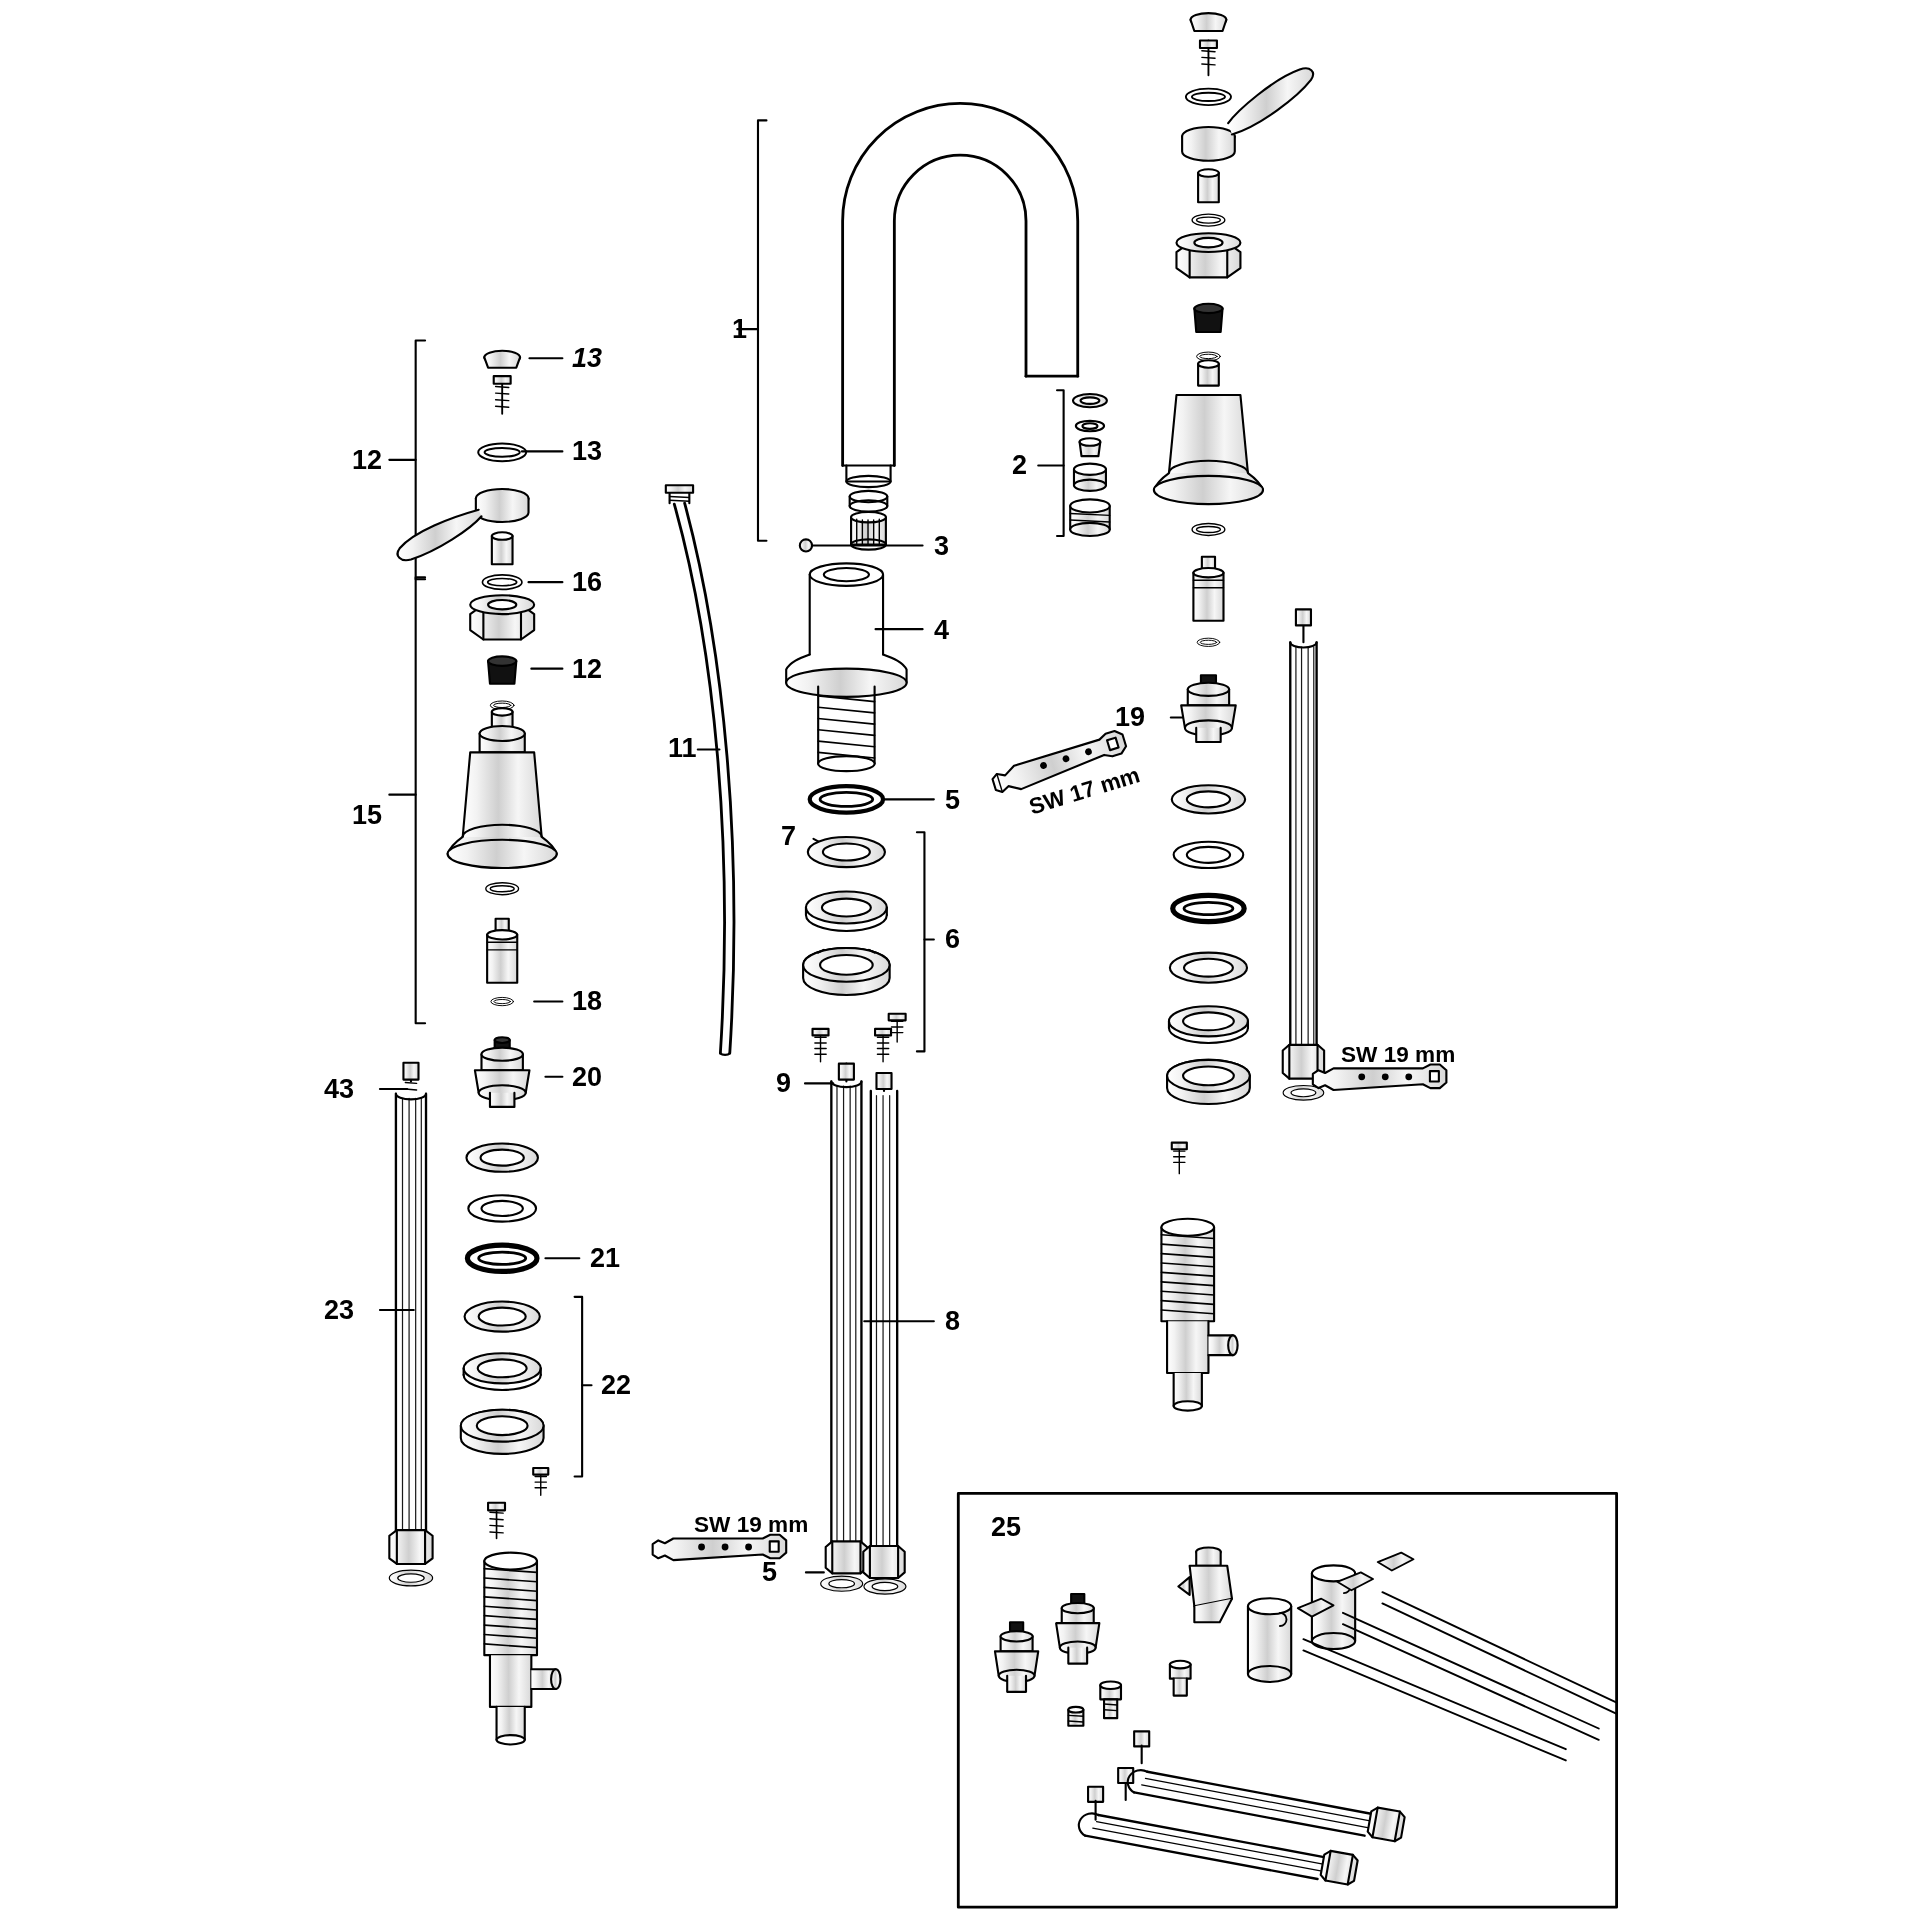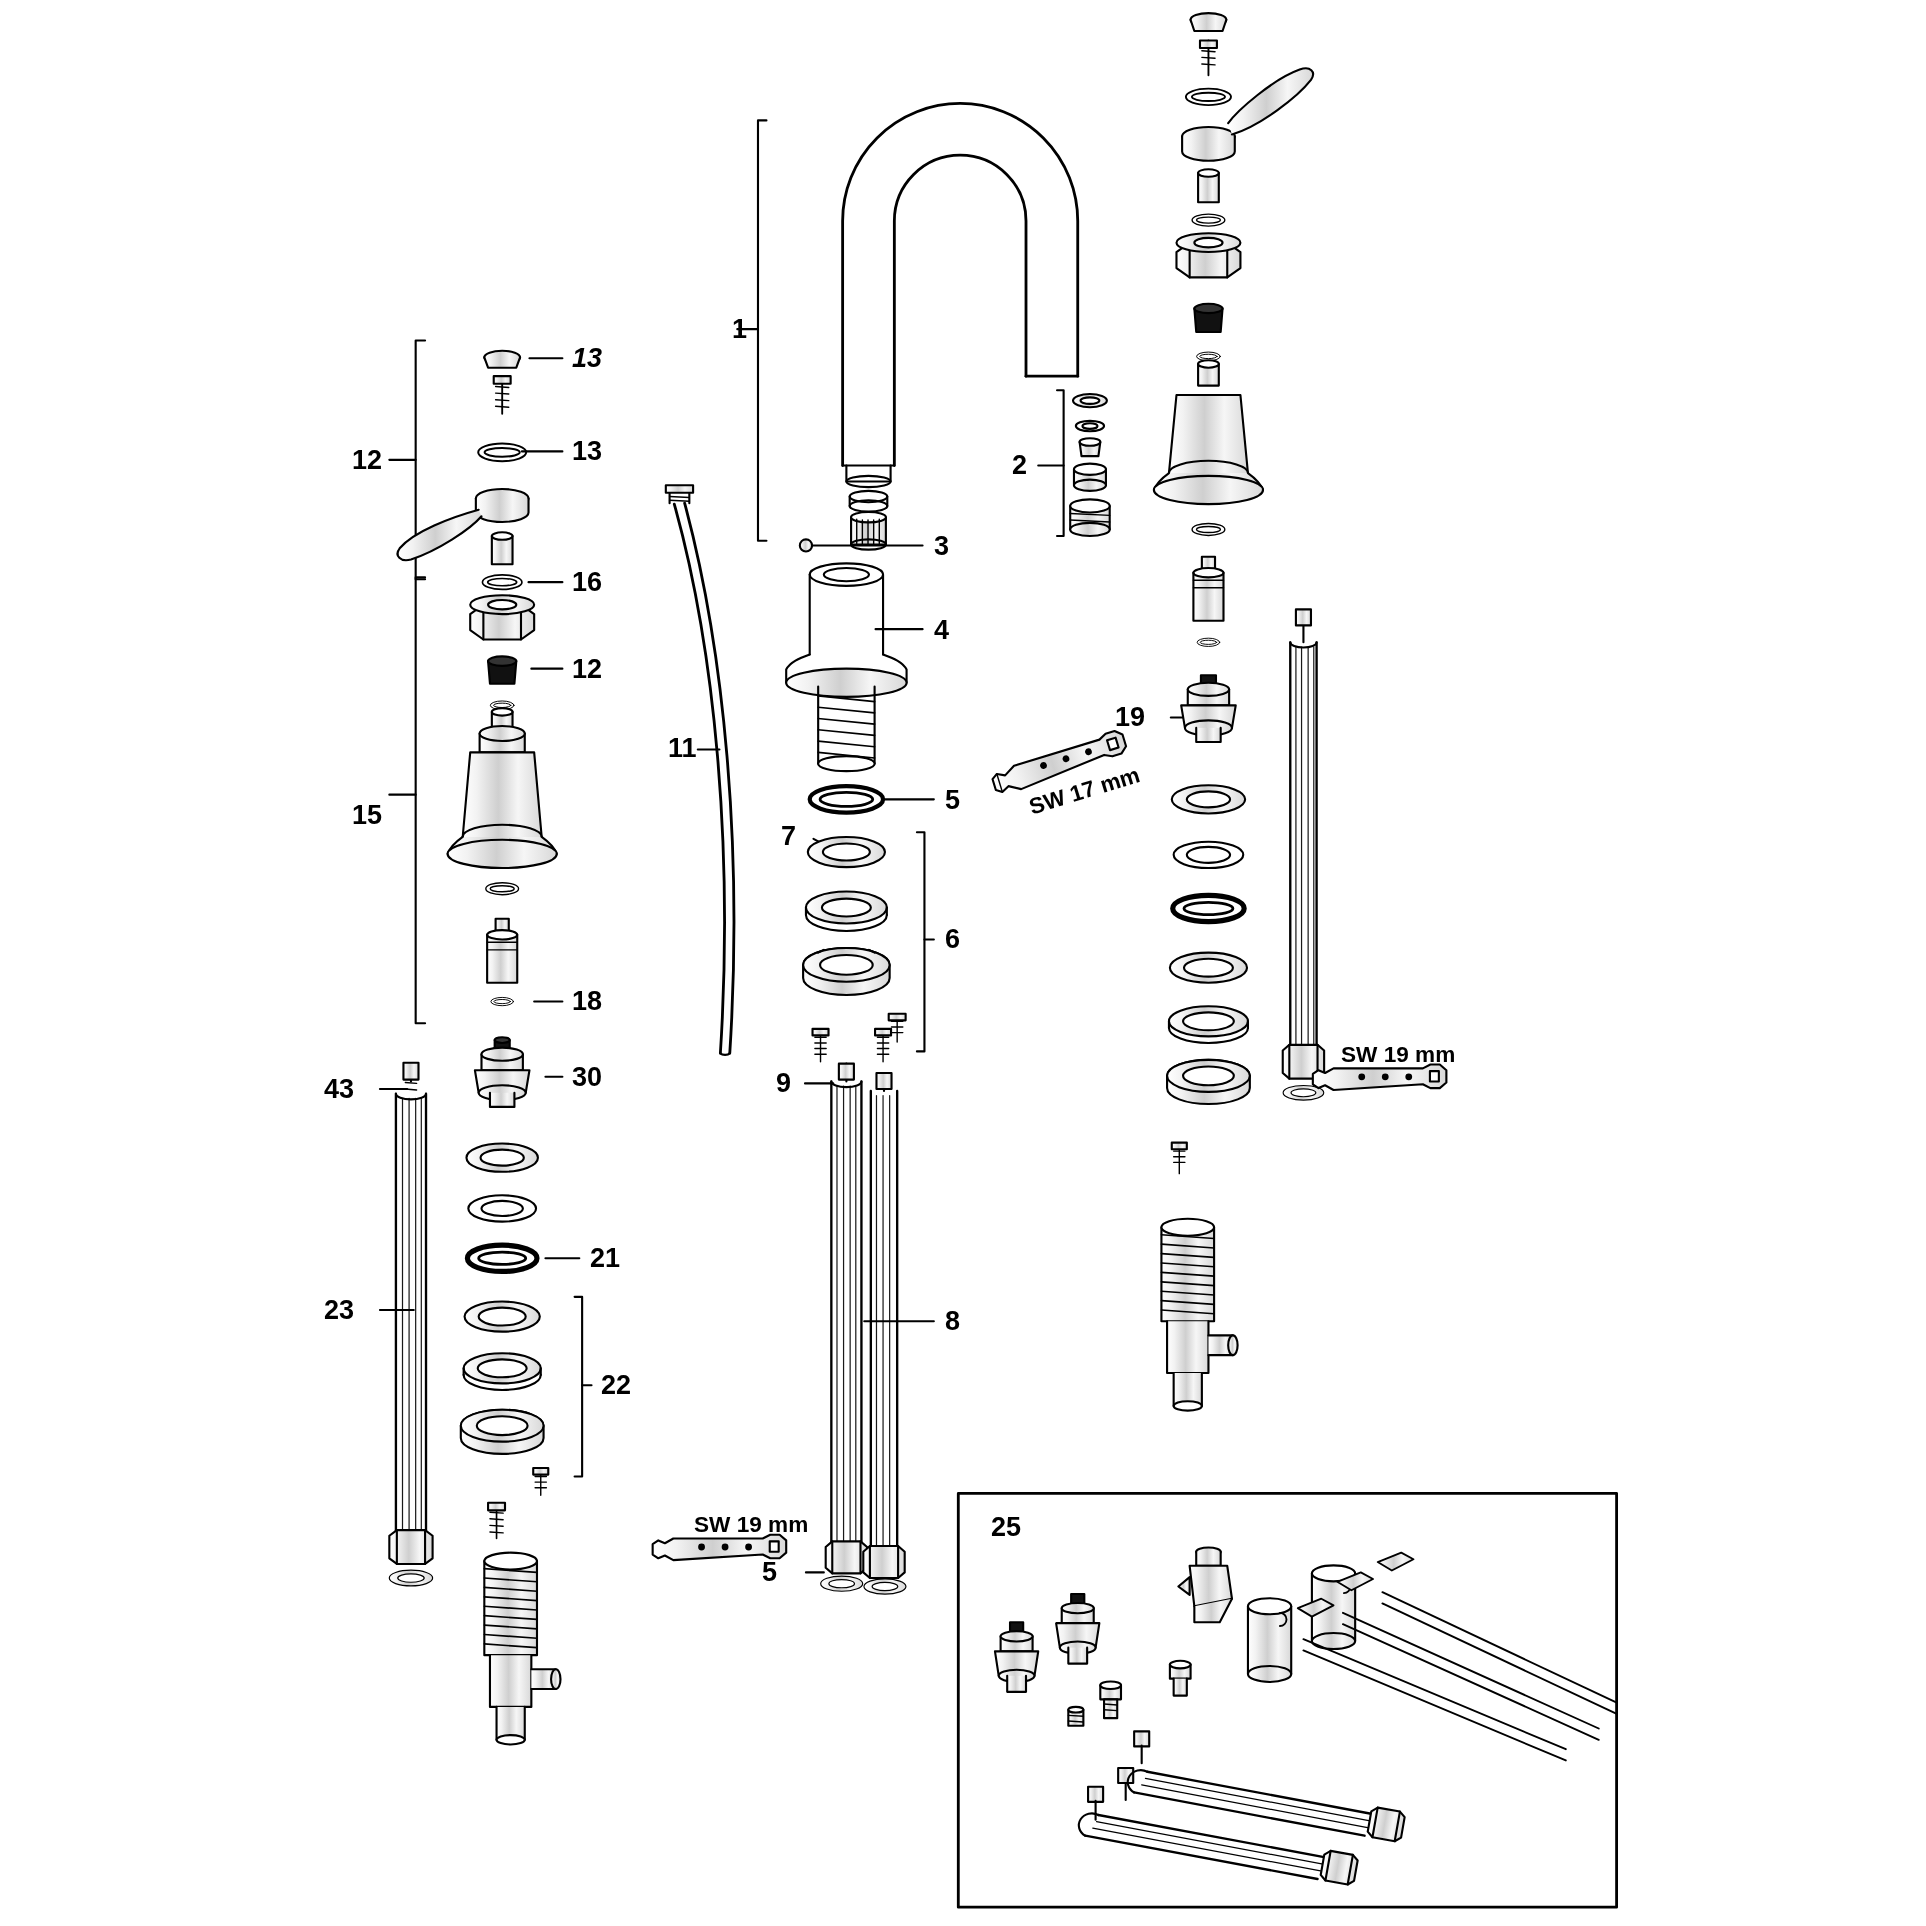--- a/index.html
+++ b/index.html
@@ -670,21 +670,21 @@
 <div class="callout" style="left:762px; top:1559px;">5</div>
 <div class="callout" style="left:668px; top:735px;">11</div>
 <div class="callout" style="left:352px;  top:447px;">12</div>
 <div class="callout" style="left:572px; top:345px;font-style:italic;">13</div>
 <div class="callout" style="left:572px; top:438px;">13</div>
 <div class="callout" style="left:352px;  top:782px;margin-top:20px;">15</div>
 <div class="callout" style="left:572px; top:569px;">16</div>
 <div class="callout" style="left:572px; top:656px;">12</div>
 <div class="callout" style="left:572px; top:988px;">18</div>
 <div class="callout" style="left:1115px; top:704px;">19</div>
-<div class="callout" style="left:572px; top:1064px;">30</div>
+<div class="callout" style="left:572px; top:1064px;">20</div>
 <div class="callout" style="left:590px; top:1245px;">21</div>
 <div class="callout" style="left:601px; top:1372px;">22</div>
 <div class="callout" style="left:324px;  top:1297px;">23</div>
 <div class="callout" style="left:324px;  top:1076px;">43</div>
 <div class="callout" style="left:991px; top:1514px;">25</div>
 
 <div class="tool-label rot-a" style="left:1030px; top:795px;">SW 17 mm</div>
 <div class="tool-label" style="left:1341px; top:1042px;">SW 19 mm</div>
 <div class="tool-label" style="left:694px; top:1512px;">SW 19 mm</div>
 

